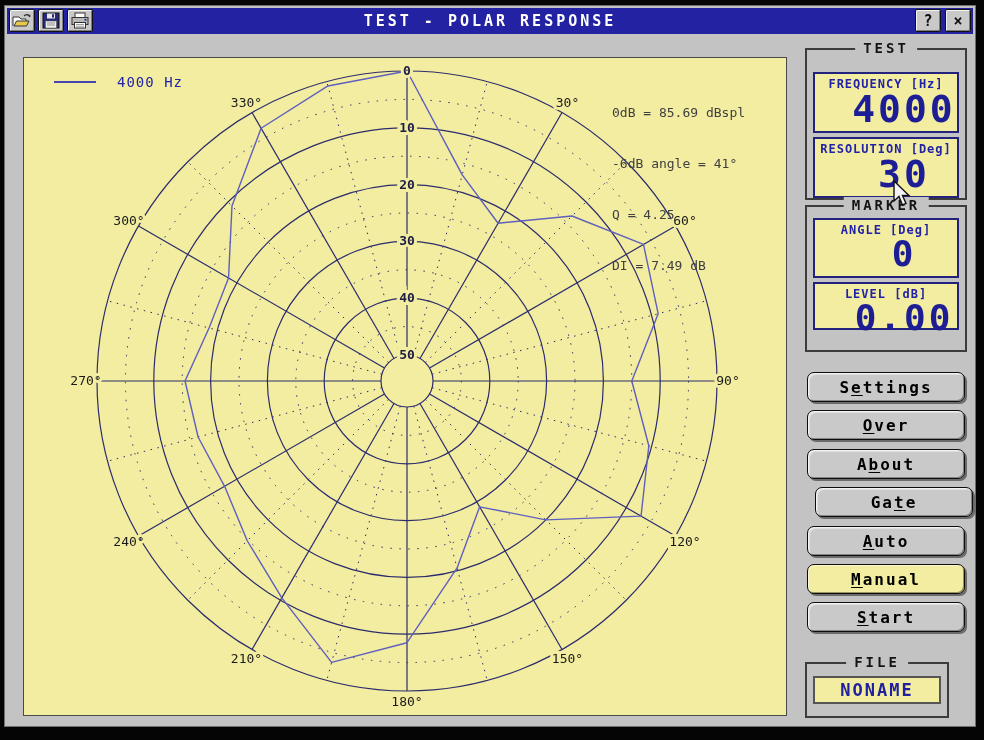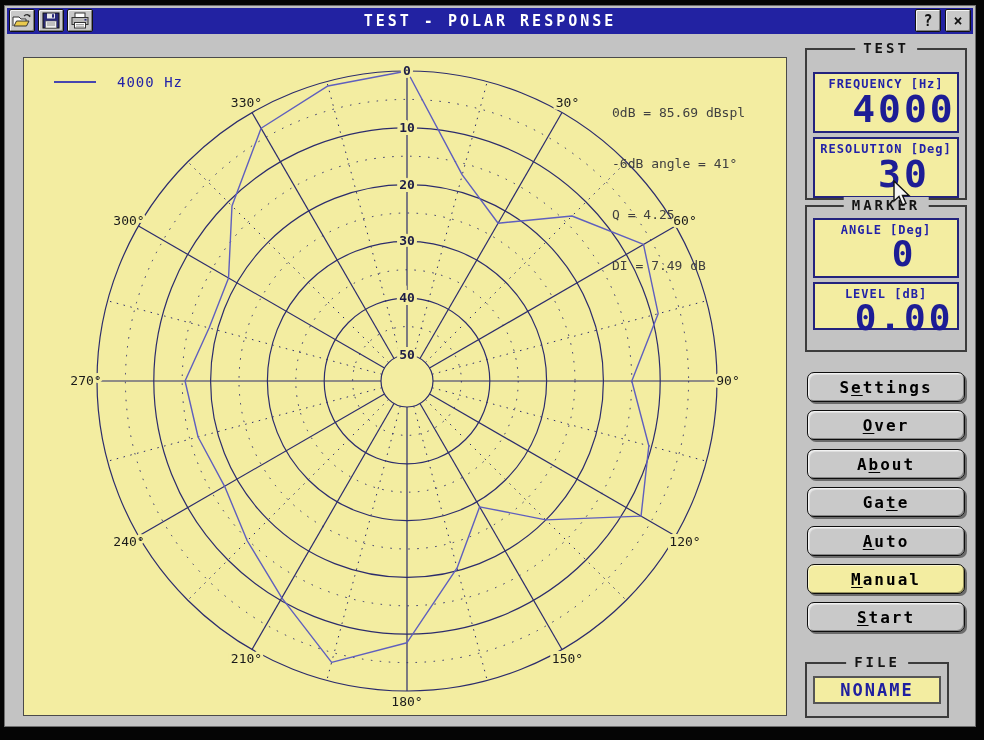--- a/index.html
+++ b/index.html
@@ -186,21 +186,21 @@
       <div class="value-box" style="margin-top:4px;height:48px;">
         <div class="vb-label">LEVEL [dB]</div>
         <div class="vb-value small">0.00</div>
       </div>
     </div>
 
     <div id="btn-col">
         <button class="push-btn" style="top: 366px;"><span>S</span><span class="mn">e</span><span>ttings</span></button>
         <button class="push-btn" style="top: 404px;"><span></span><span class="mn">O</span><span>ver</span></button>
         <button class="push-btn" style="top: 443px;"><span>A</span><span class="mn">b</span><span>out</span></button>
-        <button class="push-btn" style="top: 481px;"><span>Ga</span><span class="mn">t</span><span>e</span></button>
+        <button class="push-btn" style="top: 481px; margin-left: 8px;"><span>Ga</span><span class="mn">t</span><span>e</span></button>
         <button class="push-btn" style="top: 520px;"><span></span><span class="mn">A</span><span>uto</span></button>
         <button class="push-btn active" style="top: 558px;"><span></span><span class="mn">M</span><span>anual</span></button>
         <button class="push-btn" style="top: 596px;"><span></span><span class="mn">S</span><span>tart</span></button>
       </div>
 
     <div class="group" style="left:800px;top:656px;width:144px;height:56px;">
       <div class="group-title">FILE</div>
       <div class="file-box">NONAME</div>
     </div>
 

